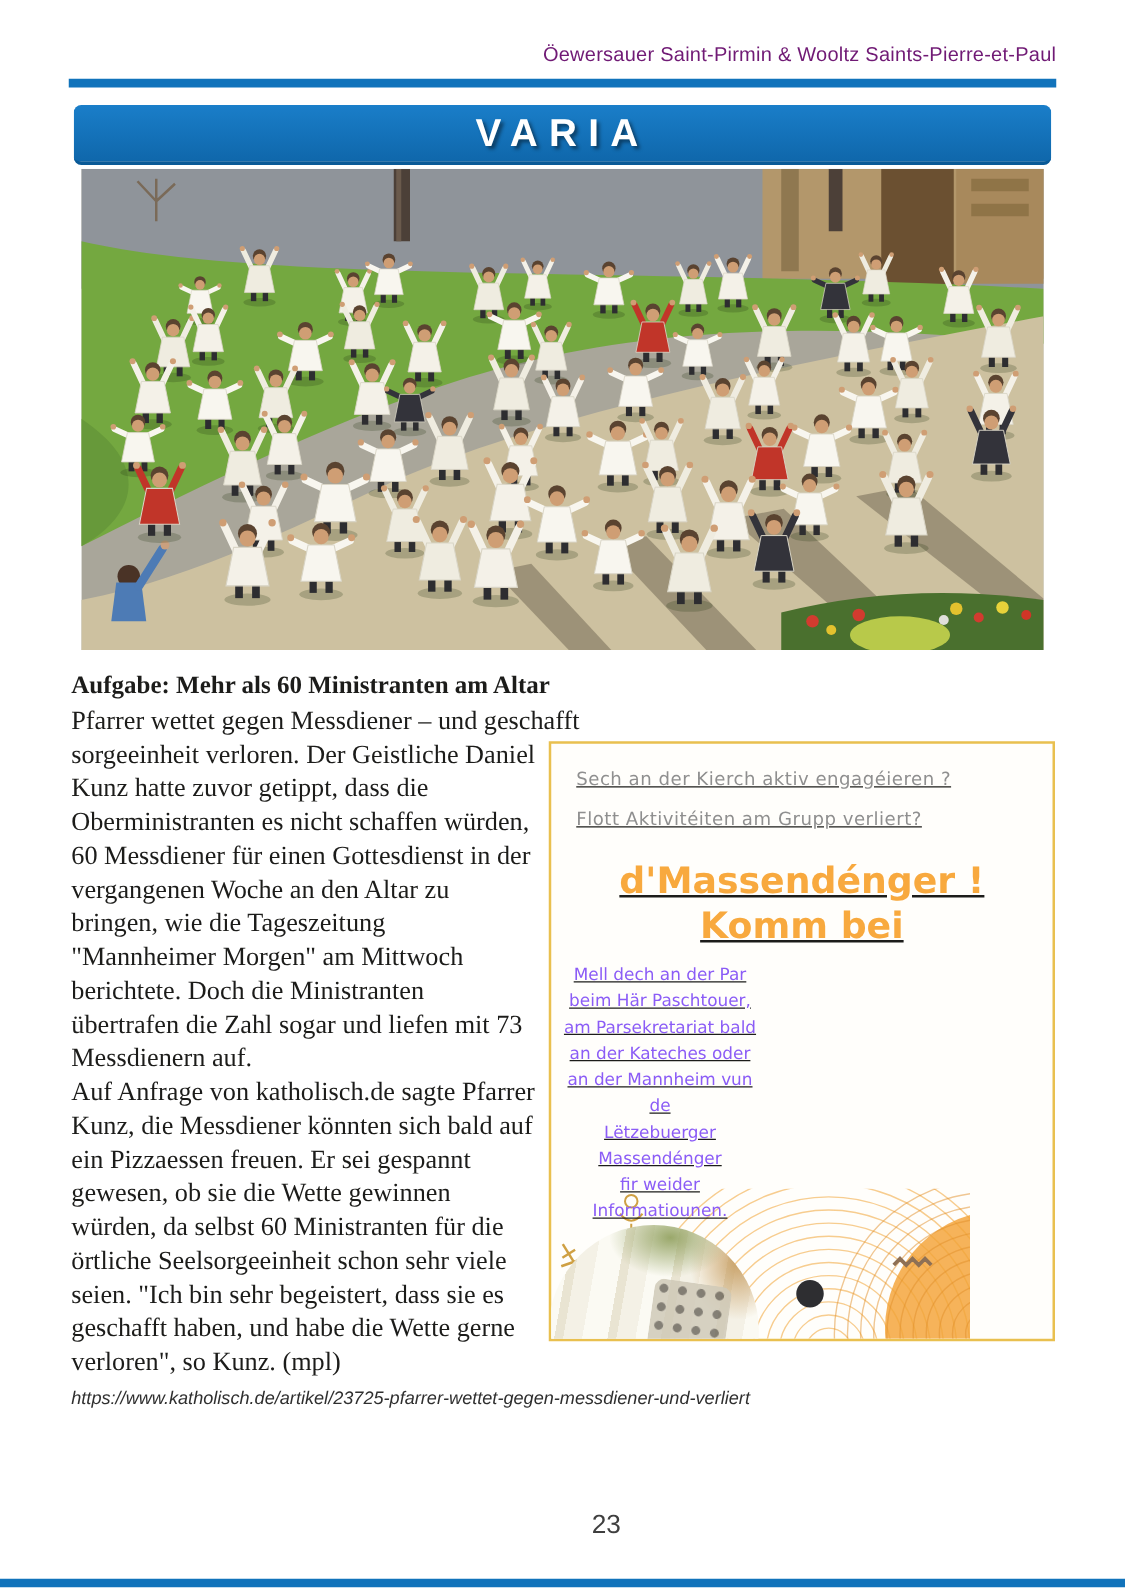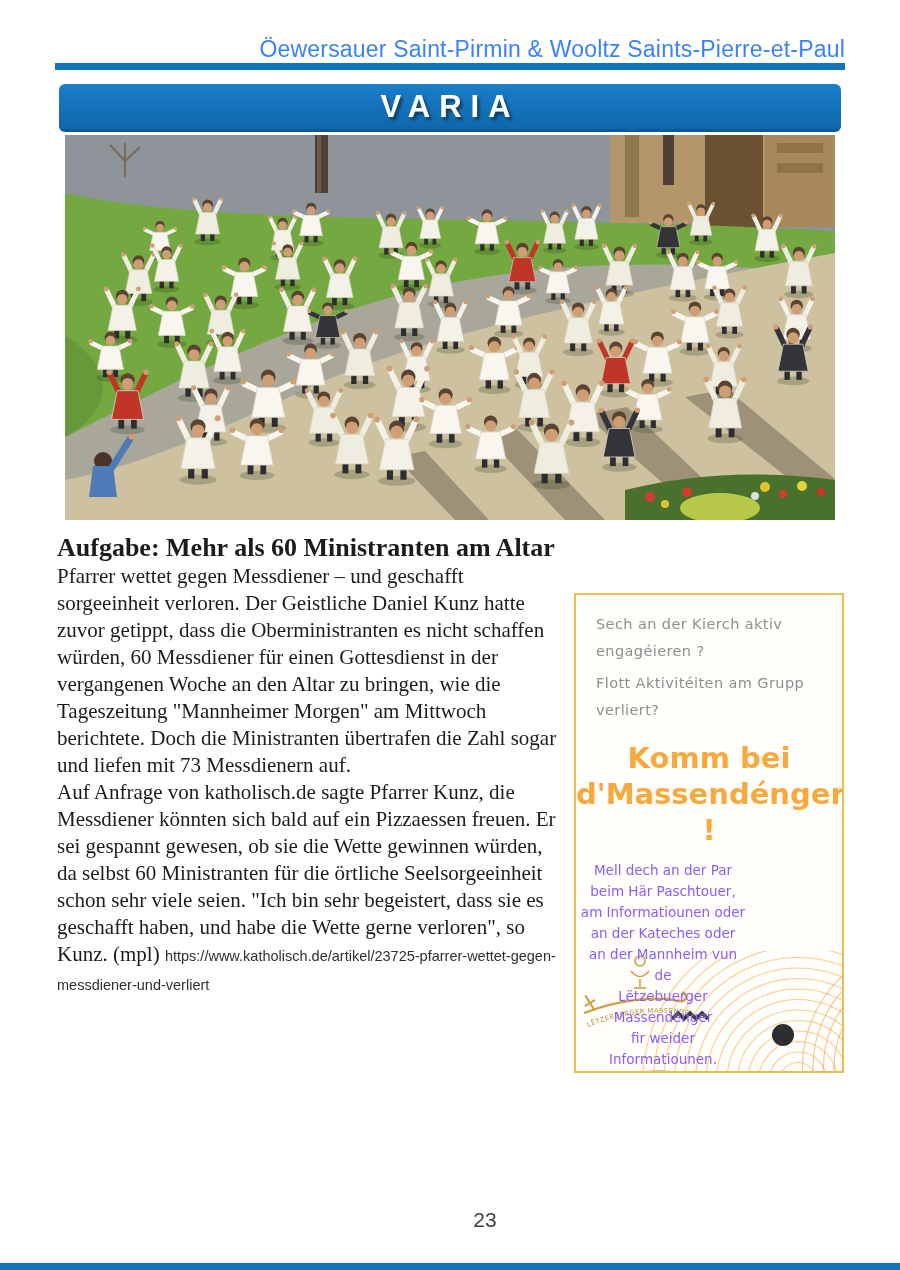--- a/index.html
+++ b/index.html
@@ -1,47 +1,47 @@
 <!DOCTYPE html>
 <html><head>
 <meta charset="utf-8">
 <style>
   html,body{margin:0;padding:0;background:#ffffff;}
   body{width:900px;height:1270px;position:relative;overflow:hidden;
        font-family:"Liberation Sans",sans-serif;}
 
   
-  .hdr-text{position:absolute;top:36px;right:55px;font-size:23px;color:#3b82f6;
+  .hdr-text{position:absolute;top:36px;right:55px;font-size:16px;color:#701a75;
             letter-spacing:0.2px;}
   .hdr-rule{position:absolute;left:55px;top:63px;width:790px;height:7px;background:#1173bb;}
 
   
   .banner{position:absolute;left:59px;top:84px;width:782px;height:48px;border-radius:6px;
           background:linear-gradient(#1a7ec9,#0f67ab);
           border-bottom:3px solid #0a5a97;box-sizing:border-box;
           display:flex;align-items:center;justify-content:center;}
   .banner span{color:#fff;font-size:31px;letter-spacing:9px;font-weight:bold;
                text-shadow:2.5px 2.5px 3px rgba(0,0,0,.45);}
 
   
   .photo{position:absolute;left:65px;top:135px;width:770px;height:385px;overflow:hidden;}
   .photo svg{display:block;}
 
   
   .article{position:absolute;left:57px;top:533px;width:787px;
            font-family:"Liberation Serif",serif;font-size:21px;line-height:27px;
            color:#1c1c1a;}
-  .a-title{font-weight:bold;font-size:26px;line-height:30px;}
+  .a-title{font-weight:bold;font-size:20px;line-height:30px;}
   .para{margin:0;}
-  .src{font-family:"Liberation Sans",sans-serif;font-size:14.5px;color:#2f2f2f;}
+  .src{font-family:"Liberation Sans",sans-serif;font-size:14.5px;color:#2f2f2f;font-style:italic;}
 
   
-  .adbox{display:block;float:right;width:270px;height:480px;margin:3px 0 4px 10px;
+  .adbox{display:block;float:right;width:405px;height:480px;margin:3px 0 4px 10px;
          border:2px solid #e9c04f;box-sizing:border-box;background:#fffefb;
-         position:relative;font-family:"DejaVu Sans",sans-serif;overflow:hidden;}
+         position:relative;font-family:"DejaVu Sans",sans-serif;overflow:hidden;text-decoration:underline;}
   .adbox span{display:block;}
   .ad-q{font-size:14.5px;color:#8f8f8f;letter-spacing:.4px;margin:5px 0 0 20px;
         position:relative;z-index:2;}
   .ad-q:first-child{margin-top:16px;}
   .ad-title{color:#f8a93e;font-weight:bold;font-size:29px;line-height:36px;
             text-align:center;margin-top:16px;position:relative;z-index:2;}
   .ad-mid{display:flex;align-items:center;margin-top:12px;position:relative;z-index:2;}
   .ad-info{width:166px;text-align:center;font-size:13.5px;line-height:21px;color:#8b5cf6;
            padding-left:4px;}
   .ad-circle{width:168px;height:168px;border-radius:50%;flex:none;margin-left:-2px;
@@ -934,28 +934,28 @@
   </svg>
 </div>
 
 <div class="article">
   <div class="a-title">Aufgabe: Mehr als 60 Ministranten am Altar</div>
   <div class="para">Pfarrer wettet gegen Messdiener – und geschafft</div>
   <div class="para"><span class="adbox">
       <span class="ad-q">Sech an der Kierch aktiv engagéieren ?</span>
       <span class="ad-q">Flott Aktivitéiten am Grupp verliert?</span>
       <span class="ad-title">
+        <span>d'Massendénger !</span>
         <span>Komm bei</span>
-        <span>d'Massendénger !</span>
       </span>
       <span class="ad-mid">
         <span class="ad-info">
           <span>Mell dech an der Par</span>
           <span>beim Här Paschtouer,</span>
-          <span>am Informatiounen oder</span>
+          <span>am Parsekretariat bald</span>
           <span>an der Kateches  oder</span>
           <span>an der Mannheim vun de</span>
           <span>Lëtzebuerger Massendénger</span>
           <span>fir weider</span>
           <span>Informatiounen.</span>
         </span>
         <span class="ad-circle"></span>
       </span>
 
       <svg class="ad-strip" viewBox="0 0 335 120" xmlns="http://www.w3.org/2000/svg">

